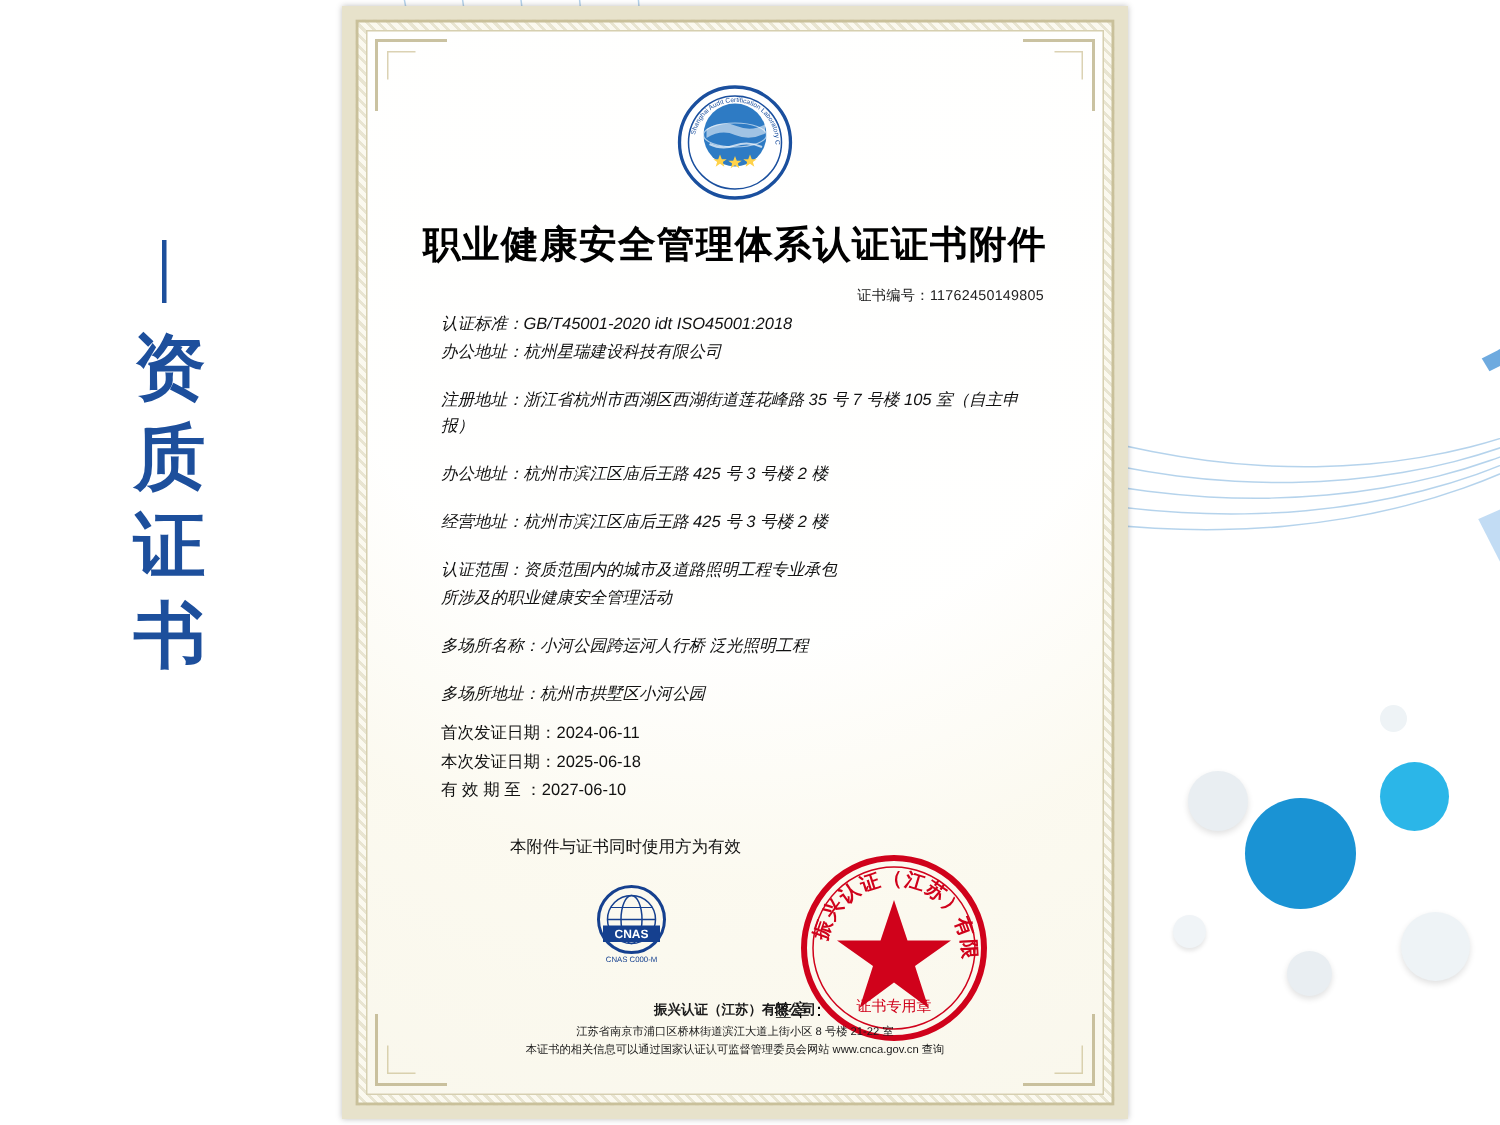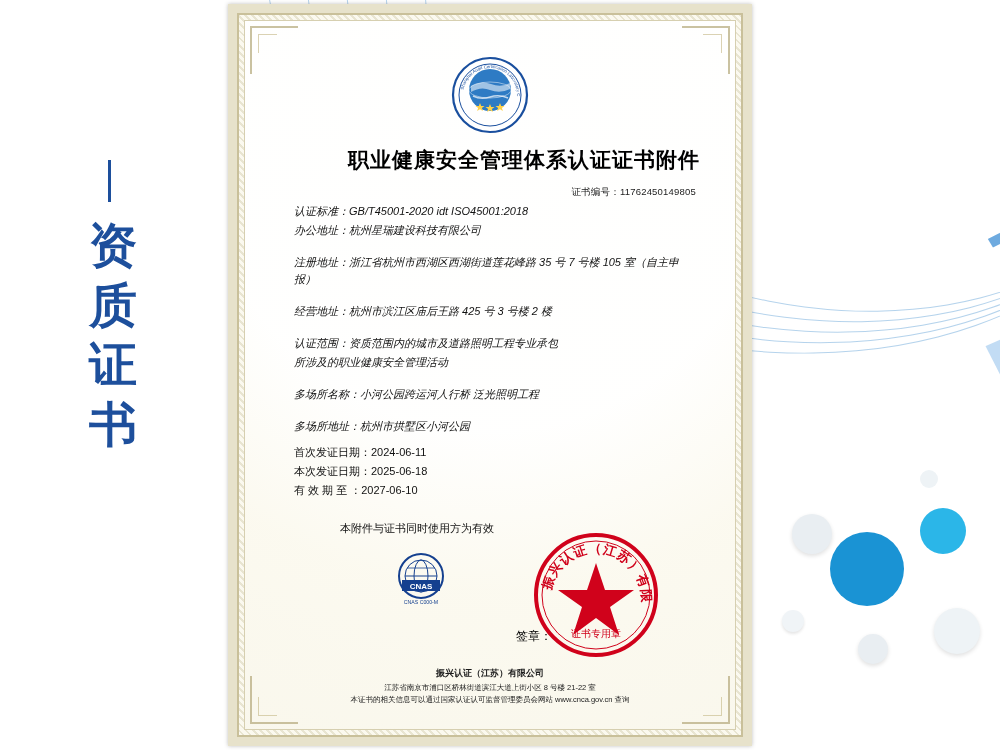--- a/index.html
+++ b/index.html
@@ -185,24 +185,24 @@
     margin-top: 24px;
   }
   .emblem {
     position: relative;
     width: 78px;
     height: 78px;
   }
 
   .cert-title {
     margin-top: 12px;
-    text-align: right;
+    text-align: center;
     font-family: "DejaVu Serif", "Liberation Serif", serif;
     font-weight: bold;
-    font-size: 21px;
+    font-size: 25px;
     letter-spacing: 1px;
     color: #000;
   }
 
   .cert-no {
     margin-top: 12px;
     text-align: right;
     font-size: 9.5px;
     color: #222;
     padding-right: 4px;
@@ -352,20 +352,23 @@
       </div>
 
       <div class="row indent">
         <span>办公地址：</span><span>杭州星瑞建设科技有限公司</span>
       </div>
 
       <div class="row gap indent">
         <span>注册地址：</span><span>浙江省杭州市西湖区西湖街道莲花峰路 35 号 7 号楼 105 室（自主申报）</span>
       </div>
 
+      <div class="row gap indent">
+        <span>办公地址：</span><span>杭州市滨江区庙后王路 425 号 3 号楼 2 楼</span>
+      </div>
 
       <div class="row gap indent">
         <span>经营地址：</span><span>杭州市滨江区庙后王路 425 号 3 号楼 2 楼</span>
       </div>
 
       <div class="row gap indent">
         <span>认证范围：</span><span>资质范围内的城市及道路照明工程专业承包</span>
       </div>
       <div class="row indent">
         <span>所涉及的职业健康安全管理活动</span>

